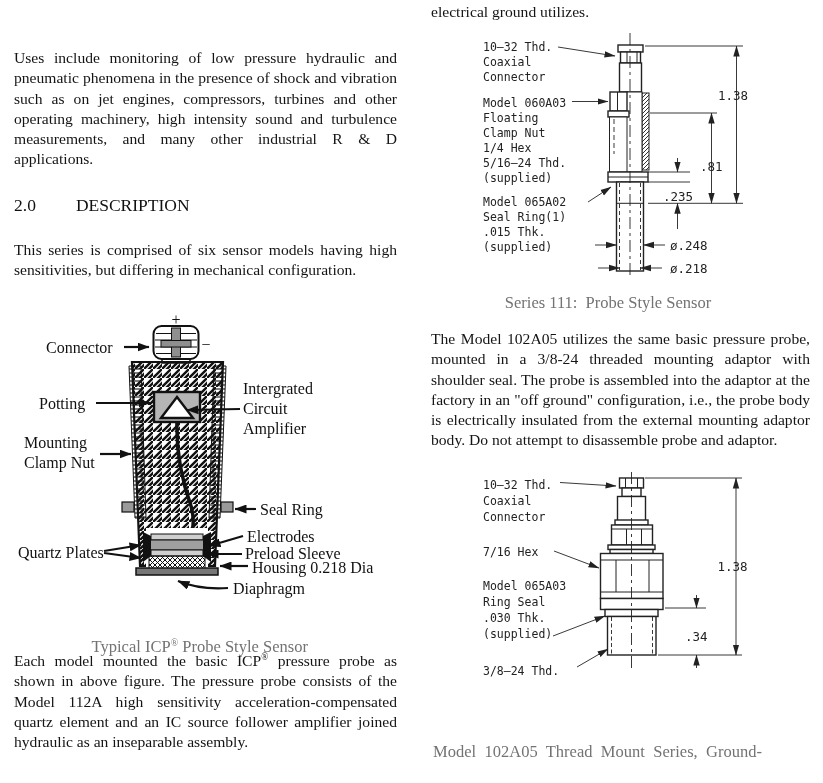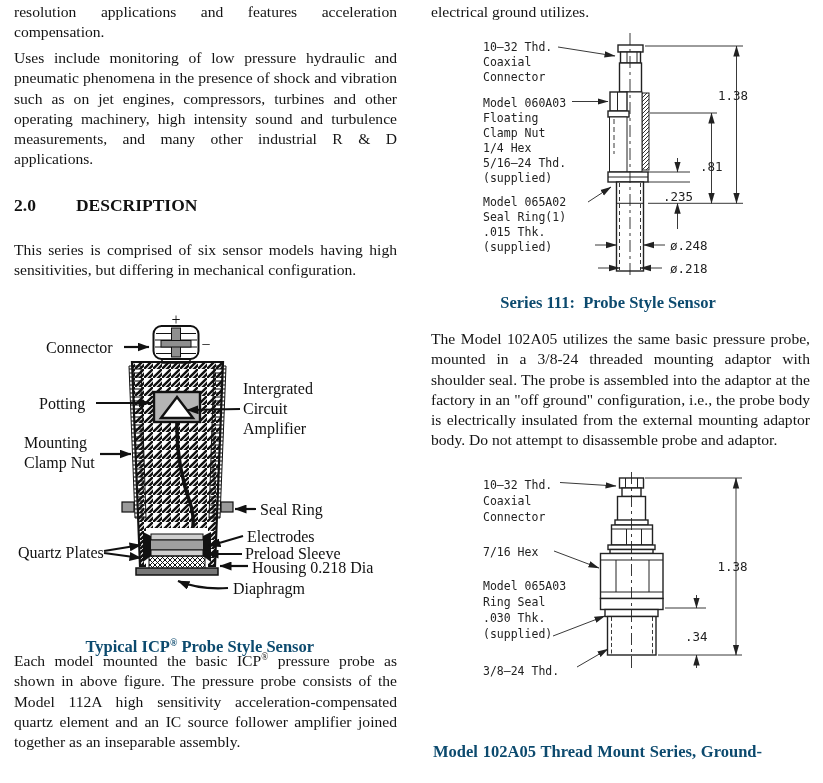--- a/index.html
+++ b/index.html
@@ -1,37 +1,36 @@
 <!DOCTYPE html>
 <html><head>
 <meta charset="utf-8">
 <style>
   html,body{margin:0;padding:0;background:#fff;}
   #page{position:relative;width:823px;height:783px;background:#ffffff;overflow:hidden;
         font-family:"Liberation Serif",serif;color:#141414;}
   .para{position:absolute;margin:0;font-size:15.6px;line-height:20.3px;text-align:justify;color:#141414;}
-  .heading{position:absolute;margin:0;font-size:17.5px;font-weight:bold;color:#111;}
+  .heading{position:absolute;margin:0;font-size:17.5px;font-weight:normal;color:#111;}
   .heading .hnum{display:inline-block;}
   .heading .htitle{display:inline-block;margin-left:40px;}
-  .caption{position:absolute;margin:0;font-size:16.5px;font-weight:bold;color:#0c4a6e;white-space:pre-wrap;}
+  .caption{position:absolute;margin:0;font-size:16.5px;font-weight:normal;color:#737373;white-space:pre-wrap;}
   .cap-center{text-align:center;}
   .jline{text-align:justify;text-align-last:justify;}
   sup.rsym{font-size:60%;vertical-align:super;line-height:0;}
   svg{position:absolute;overflow:visible;}
   .figlbl{font-family:"Liberation Serif",serif;font-size:16px;fill:#111;}
   .cadlbl{font-family:"DejaVu Sans Mono",monospace;font-size:11.5px;fill:#222;}
   .caddim{font-family:"DejaVu Sans Mono",monospace;font-size:12.5px;fill:#222;}
   .pm{font-family:"Liberation Serif",serif;font-size:16px;fill:#111;}
 </style>
 </head>
 <body>
 
 <div id="page">
 
-  <p class="para" style="top:2px;left:14px;width:383px;">resolution applications and features acceleration compensation.</p>
 
   <p class="para" style="top:48px;left:14px;width:383px;">Uses include monitoring of low pressure hydraulic and pneumatic phenomena in the presence of shock and vibration such as on jet engines, compressors, turbines and other operating machinery, high intensity sound and turbulence measurements, and many other industrial R &amp; D applications.</p>
 
   <h2 class="heading" style="top:195px;left:14px;">
     <span class="hnum">2.0</span><span class="htitle">DESCRIPTION</span>
   </h2>
 
   <p class="para" style="top:240px;left:14px;width:383px;">This series is comprised of six sensor models having high sensitivities, but differing in mechanical configuration.</p>
 
   <svg style="left:0;top:300px;" width="420" height="318" viewBox="0 300 420 318">
@@ -108,21 +107,21 @@
     <text class="figlbl" x="245" y="559">Preload Sleeve</text>
     <text class="figlbl" x="252" y="573">Housing 0.218 Dia</text>
     <text class="figlbl" x="233" y="594">Diaphragm</text>
   </svg>
 
   <p class="caption cap-center" style="top:617px;left:4px;width:375px;">
     <span>Typical ICP</span><sup class="rsym">®</sup><span> Probe Style Sensor</span>
   </p>
 
   <p class="para" style="top:651px;left:14px;width:383px;">
-    <span>Each model mounted the basic ICP</span><sup class="rsym">®</sup><span> pressure probe as shown in above figure. The pressure probe consists of the Model 112A high sensitivity acceleration-compensated quartz element and an IC source follower amplifier joined together as an inseparable assembly.</span>
+    <span>Each model mounted the basic ICP</span><sup class="rsym">®</sup><span> pressure probe as shown in above figure. The pressure probe consists of the Model 112A high sensitivity acceleration-compensated quartz element and an IC source follower amplifier joined hydraulic as an inseparable assembly.</span>
   </p>
 
   <p class="para" style="top:2px;left:431px;width:379px;">electrical ground utilizes.</p>
 
   <svg style="left:430px;top:30px;" width="393" height="248" viewBox="430 30 393 248">
     <defs>
       <pattern id="finediag" patternUnits="userSpaceOnUse" width="4" height="4">
         <path d="M-1,5 L5,-1" stroke="#333" stroke-width="1" fill="none"></path>
       </pattern>
       <marker id="mCad" markerUnits="userSpaceOnUse" markerWidth="11" markerHeight="8" refX="10.5" refY="4" orient="auto-start-reverse">

